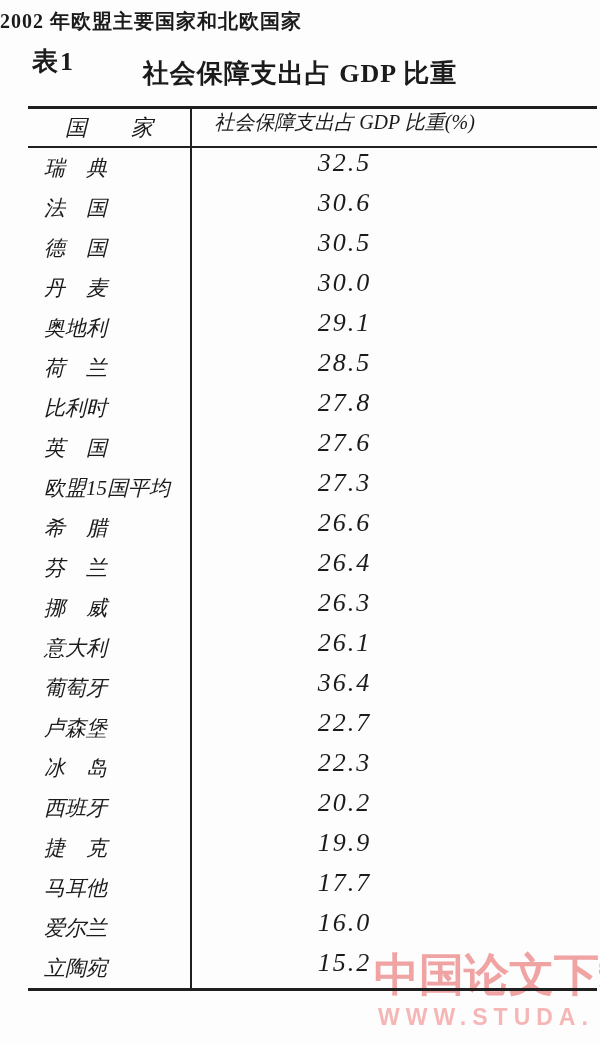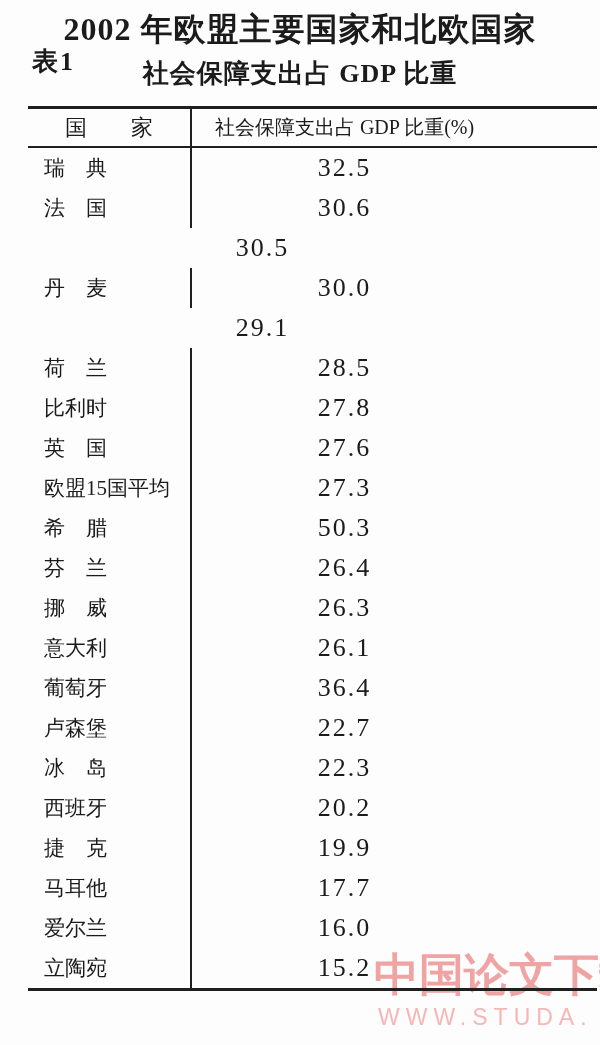--- a/index.html
+++ b/index.html
@@ -14,38 +14,38 @@
     width:600px;height:1045px;
     background:var(--background);
     color:var(--text);
     font-family:"Liberation Serif","DejaVu Serif",serif;
     position:relative;
     overflow:hidden;
   }
   .page{position:absolute;inset:0;}
   .main-title{
     position:absolute;top:8px;left:0;width:600px;
-    text-align:center;font-size:32px;font-weight:bold;
+    text-align:left;font-size:20px;font-weight:bold;
     letter-spacing:1px;z-index:2;
   }
   .table-label{
     position:absolute;top:44px;left:32px;
     font-size:26px;font-weight:bold;letter-spacing:2px;z-index:2;
   }
   .table-title{
     position:absolute;top:56px;left:0;width:600px;text-align:center;
     font-size:26px;font-weight:bold;letter-spacing:1px;z-index:2;
   }
   .data-table{
     position:absolute;top:106px;left:28px;width:569px;
     border-top:3px solid var(--border);
     border-bottom:3px solid var(--border);
     z-index:1;background:transparent;
   }
-  .t-row{display:flex;height:40px;align-items:center;}
+  .t-row{display:flex;height:40px;align-items:flex-start;font-style:italic;}
   .t-header{height:37px;border-bottom:2px solid var(--border);}
   .cell{box-sizing:border-box;white-space:nowrap;}
   .c-country{
     width:164px;height:100%;
     display:flex;align-items:center;
     padding-left:16px;
     border-right:2px solid var(--border);
     font-size:21px;
   }
   .t-header .c-country{
@@ -63,21 +63,21 @@
   }
   .watermark-cjk{
     position:absolute;top:952px;left:374px;
     font-size:45px;line-height:1.05;font-weight:bold;
     color:var(--watermark-cjk);
     white-space:nowrap;z-index:0;
   }
   .watermark-url{
     position:absolute;top:1004px;left:378px;
     font-family:"Liberation Sans","DejaVu Sans",sans-serif;
-    font-size:23px;font-weight:normal;letter-spacing:6px;
+    font-size:23px;font-weight:bold;letter-spacing:6px;
     color:var(--watermark-latin);
     white-space:nowrap;z-index:0;
   }
 </style>
 </head>
 <body>
 
 <div class="page">
 
   <div class="main-title">2002 年欧盟主要国家和北欧国家</div>
@@ -98,48 +98,50 @@
     <div>
         <div class="t-row">
     <div class="cell c-country">瑞　典</div>
     <div class="cell c-value">32.5</div>
   </div>
         <div class="t-row">
     <div class="cell c-country">法　国</div>
     <div class="cell c-value">30.6</div>
   </div>
         <div class="t-row">
+    <div class="cell c-country">德　国</div>
     <div class="cell c-value">30.5</div>
   </div>
         <div class="t-row">
     <div class="cell c-country">丹　麦</div>
     <div class="cell c-value">30.0</div>
   </div>
         <div class="t-row">
+    <div class="cell c-country">奥地利</div>
     <div class="cell c-value">29.1</div>
   </div>
         <div class="t-row">
     <div class="cell c-country">荷　兰</div>
     <div class="cell c-value">28.5</div>
   </div>
         <div class="t-row">
     <div class="cell c-country">比利时</div>
     <div class="cell c-value">27.8</div>
   </div>
         <div class="t-row">
     <div class="cell c-country">英　国</div>
     <div class="cell c-value">27.6</div>
   </div>
         <div class="t-row">
     <div class="cell c-country">欧盟15国平均</div>
     <div class="cell c-value">27.3</div>
   </div>
         <div class="t-row">
     <div class="cell c-country">希　腊</div>
-    <div class="cell c-value">50.3</div>
+    <div class="cell c-value">26.6</div>
   </div>
         <div class="t-row">
     <div class="cell c-country">芬　兰</div>
     <div class="cell c-value">26.4</div>
   </div>
         <div class="t-row">
     <div class="cell c-country">挪　威</div>
     <div class="cell c-value">26.3</div>
   </div>
         <div class="t-row">

